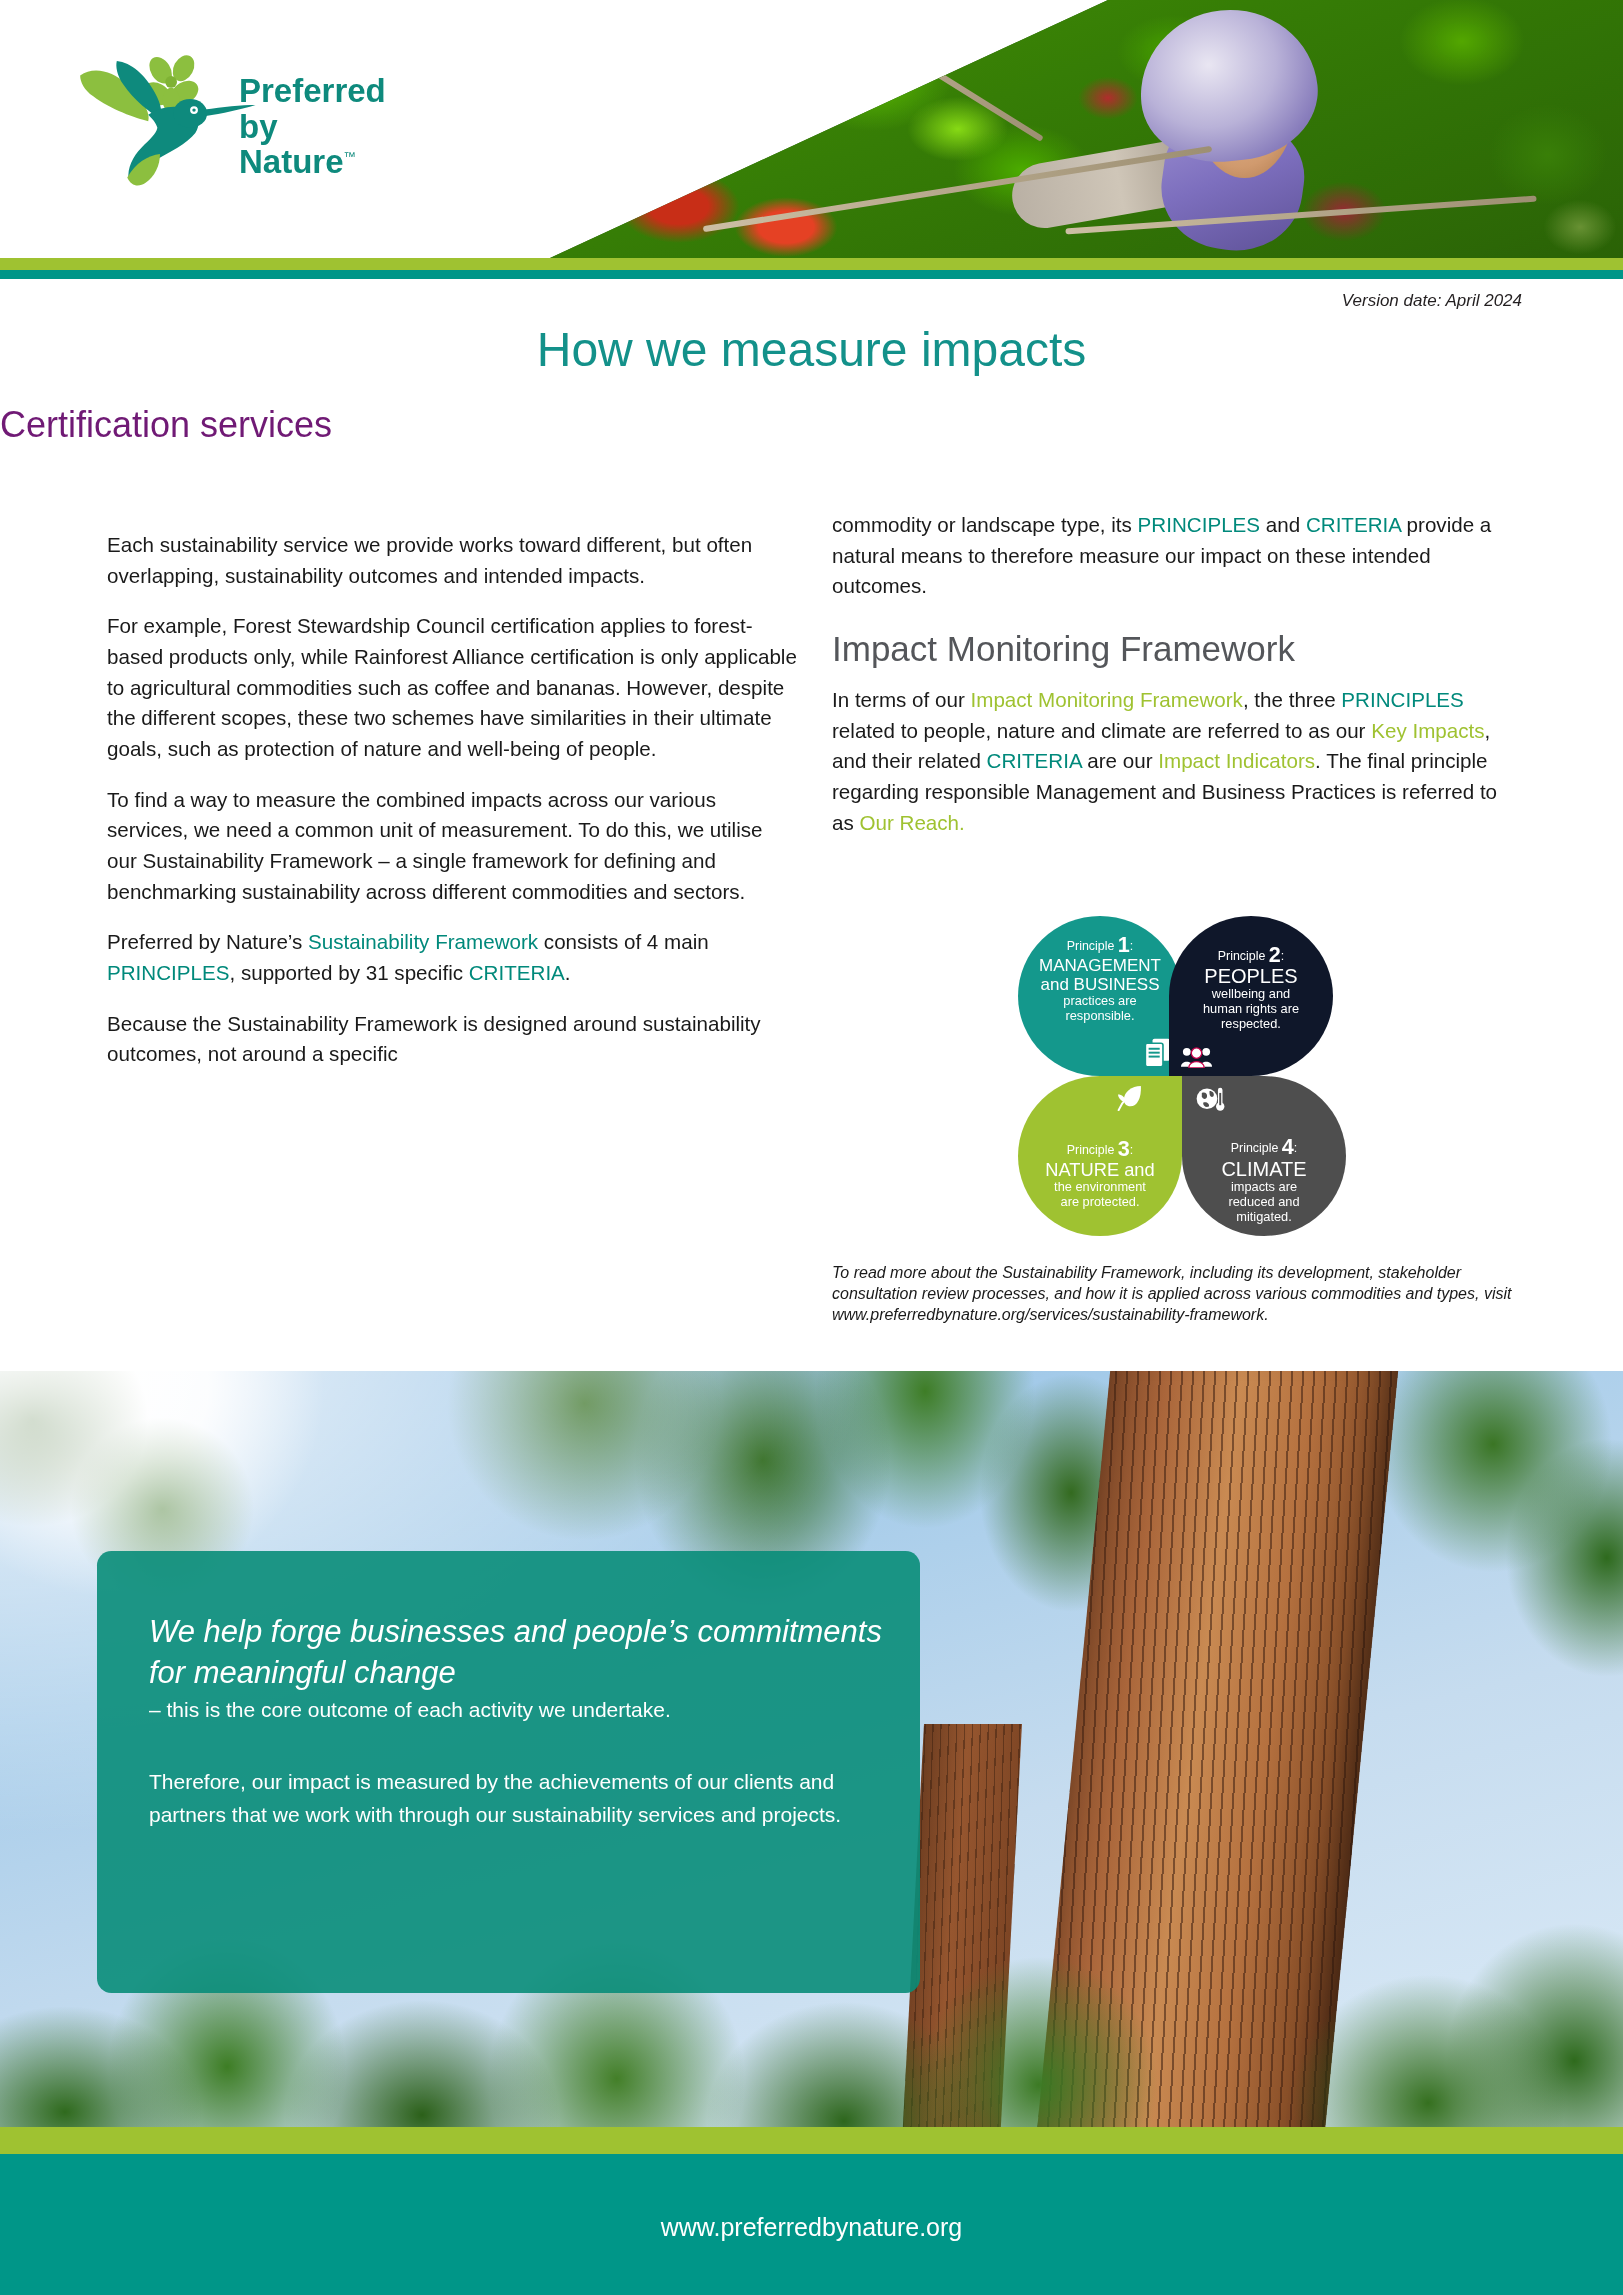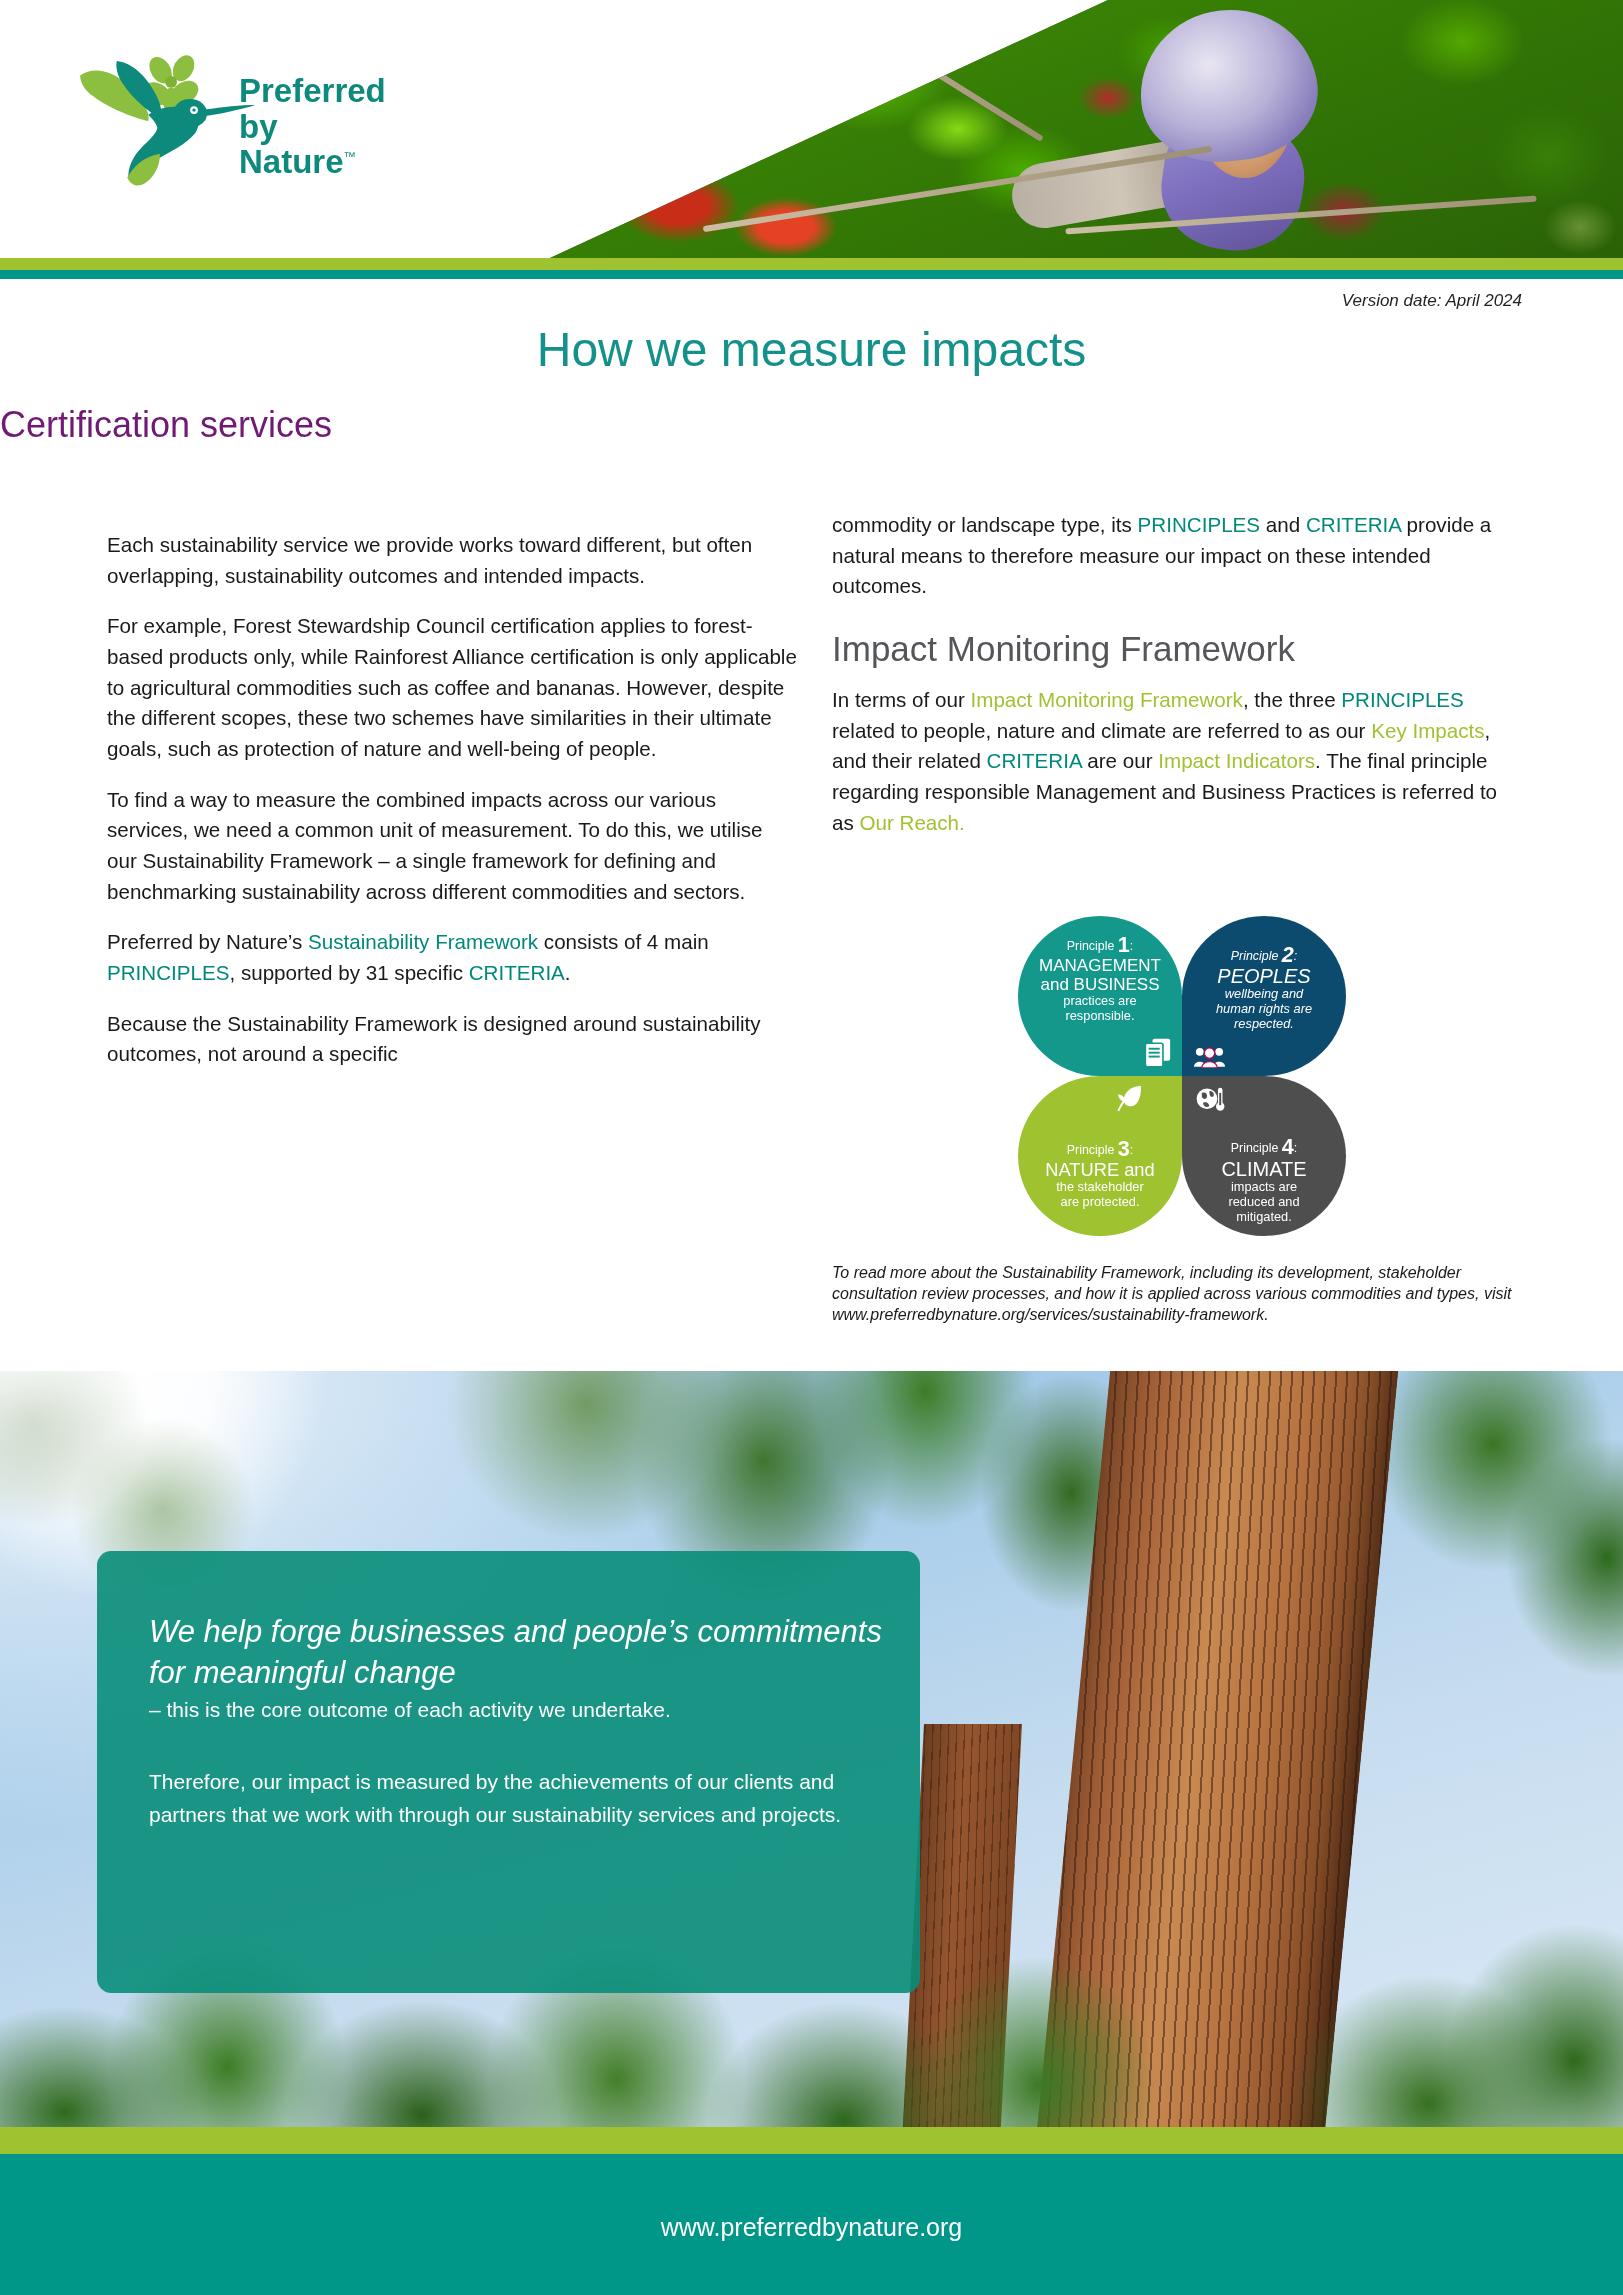--- a/index.html
+++ b/index.html
@@ -191,24 +191,23 @@
   .petal .ptitle { font-size: 17px; }
   .petal .psmall { font-size: 12.8px; }
 
   #petal1 {
     left: 0; top: 0;
     background: #14988c;
     border-radius: 100% 100% 0 100%;
   }
   #petal1 .ptxt { top: 18px; }
   #petal2 {
-    left: 164px; top: 0;
-    background: #0c4a6e;
+    left: 151px; top: 0;
+    background: #0f172a;
     border-radius: 100% 100% 100% 0;
-    font-style: italic;
   }
   #petal2 .ptxt { top: 27.5px; }
   #petal3 {
     left: 0; top: 160px;
     background: #9fc231;
     border-radius: 100% 0 100% 100%;
   }
   #petal3 .ptxt { top: 62px; }
   #petal4 {
     left: 164px; top: 160px;
@@ -478,21 +477,21 @@
         <circle cx="25" cy="11" r="8" fill="#ffffff" stroke="#c8004b" stroke-width="2"></circle>
         <path d="M13 34 C13 21 37 21 37 34 Z" fill="#ffffff" stroke="#c8004b" stroke-width="2"></path>
       </svg>
     </div>
 
     <div class="petal" id="petal3">
       <div class="ptxt">
         <span>Principle</span>
         <span class="pnum">3</span><span>:</span><br>
         <span style="font-size:18.3px">NATURE and</span><br>
-        <span class="psmall">the stakeholder</span><br>
+        <span class="psmall">the environment</span><br>
         <span class="psmall">are protected.</span>
       </div>
       <svg class="picon" id="icon3" width="27.5" height="27.5" viewBox="0 0 42 42">
         <path d="M38 3 C 24 3, 12 12, 12 24 C 12 30, 16 34, 22 34 C 32 34, 39 22, 38 3 Z" fill="#ffffff"></path>
         <path d="M4 40 C 10 26, 22 14, 36 6" stroke="#ffffff" stroke-width="3" fill="none" stroke-linecap="round"></path>
         <path d="M3 16 C 9 16, 14 20, 15 27 C 9 27, 4 23, 3 16 Z" fill="#ffffff"></path>
       </svg>
     </div>
 
     <div class="petal" id="petal4">

